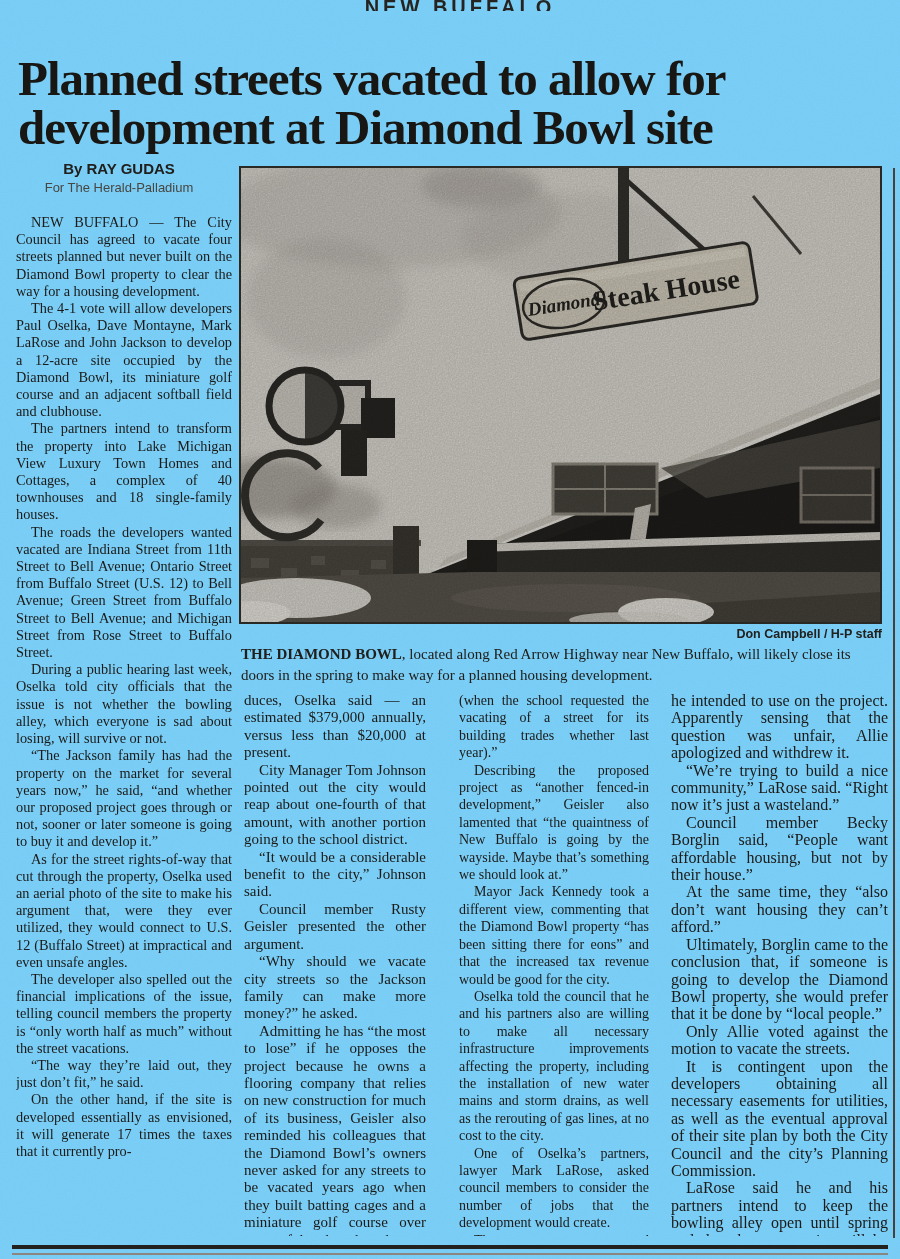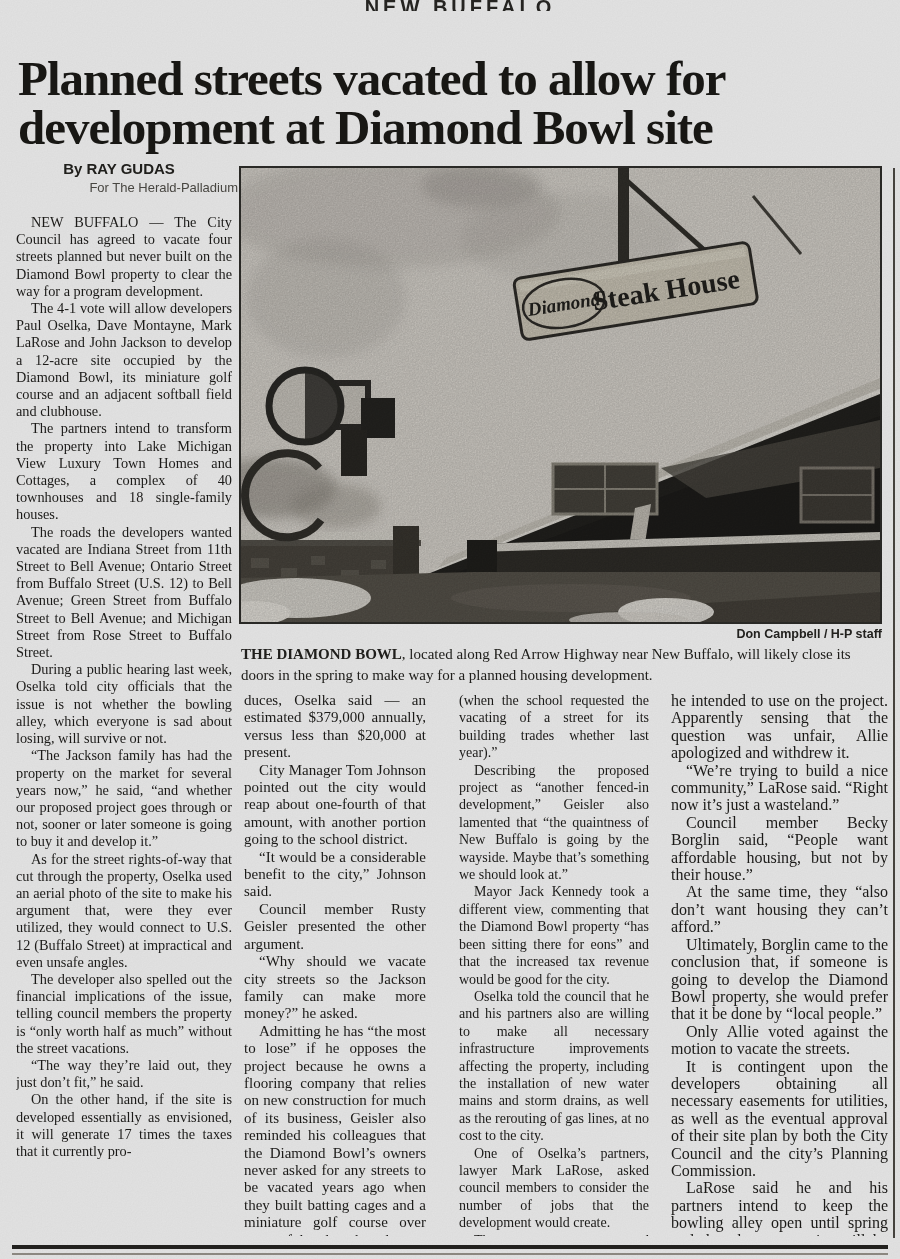--- a/index.html
+++ b/index.html
@@ -1,33 +1,33 @@
 <!DOCTYPE html>
 <html><head>
 <meta charset="utf-8">
 <style>
   html,body{margin:0;padding:0;}
   body{background:#cfccc7;}
   .page{
     position:relative;width:900px;height:1259px;overflow:hidden;
-    background:#e5e5e5;color:#1c1b19;
+    background:#7dd3fc;color:#1c1b19;
     font-family:"Liberation Serif","DejaVu Serif",serif;
   }
   
   .kicker-clip{position:absolute;left:320px;top:0;width:280px;height:11px;overflow:hidden;text-align:center;}
   .kicker-clip span{display:inline-block;margin-top:-12px;font-family:"Liberation Sans","DejaVu Sans",sans-serif;
     font-weight:bold;font-size:20px;letter-spacing:4px;color:#262522;}
   
   .hl{position:absolute;left:18px;width:868px;font-weight:bold;font-size:49px;
       letter-spacing:-1px;color:#191815;white-space:nowrap;}
   .hl1{top:50px;} .hl2{top:99px;}
   
   .byline{position:absolute;left:0;top:160px;width:238px;text-align:center;
     font-family:"Liberation Sans","DejaVu Sans",sans-serif;font-weight:bold;font-size:15px;color:#21201d;}
-  .byline-org{position:absolute;left:0;top:180px;width:238px;text-align:right;
+  .byline-org{position:absolute;left:0;top:180px;width:238px;text-align:center;
     font-family:"Liberation Sans","DejaVu Sans",sans-serif;font-size:13px;color:#4a4843;}
   
   .photo{position:absolute;left:239px;top:166px;width:639px;height:454px;
     border:2px solid #2b2a27;background:#d8d4cd;}
   .photo svg{display:block;}
   .credit{position:absolute;left:239px;top:627px;width:643px;text-align:right;
     font-family:"Liberation Sans","DejaVu Sans",sans-serif;font-weight:bold;font-size:12.5px;color:#23221f;}
   .caption{position:absolute;left:241px;top:644px;width:641px;
     font-family:Liberation Serif, serif;font-size:15px;line-height:21px;color:#21201d;}
   .caption b{font-weight:bold;}
@@ -158,21 +158,21 @@
 
       <rect x="0" y="0" width="639" height="454" filter="url(#grain)" opacity="0.18"></rect>
     </svg>
   </div>
 
   <div class="credit">Don Campbell / H-P staff</div>
 
   <div class="caption"><b>THE DIAMOND BOWL</b><span>, located along Red Arrow Highway near New Buffalo, will likely close its doors in the spring to make way for a planned housing development.</span></div>
 
   <div class="col col-left">
-      <p>NEW BUFFALO — The City Council has agreed to vacate four streets planned but never built on the Diamond Bowl property to clear the way for a program development.</p>
+      <p>NEW BUFFALO — The City Council has agreed to vacate four streets planned but never built on the Diamond Bowl property to clear the way for a housing development.</p>
       <p>The 4-1 vote will allow developers Paul Oselka, Dave Montayne, Mark LaRose and John Jackson to develop a 12-acre site occupied by the Diamond Bowl, its miniature golf course and an adjacent softball field and clubhouse.</p>
       <p>The partners intend to transform the property into Lake Michigan View Luxury Town Homes and Cottages, a complex of 40 townhouses and 18 single-family houses.</p>
       <p>The roads the developers wanted vacated are Indiana Street from 11th Street to Bell Avenue; Ontario Street from Buffalo Street (U.S. 12) to Bell Avenue; Green Street from Buffalo Street to Bell Avenue; and Michigan Street from Rose Street to Buffalo Street.</p>
       <p>During a public hearing last week, Oselka told city officials that the issue is not whether the bowling alley, which everyone is sad about losing, will survive or not.</p>
       <p>“The Jackson family has had the property on the market for several years now,” he said, “and whether our proposed project goes through or not, sooner or later someone is going to buy it and develop it.”</p>
       <p>As for the street rights-of-way that cut through the property, Oselka used an aerial photo of the site to make his argument that, were they ever utilized, they would connect to U.S. 12 (Buffalo Street) at impractical and even unsafe angles.</p>
       <p>The developer also spelled out the financial implications of the issue, telling council members the property is “only worth half as much” without the street vacations.</p>
       <p>“The way they’re laid out, they just don’t fit,” he said.</p>
       <p>On the other hand, if the site is developed essentially as envisioned, it will generate 17 times the taxes that it currently pro-</p>
     </div>

